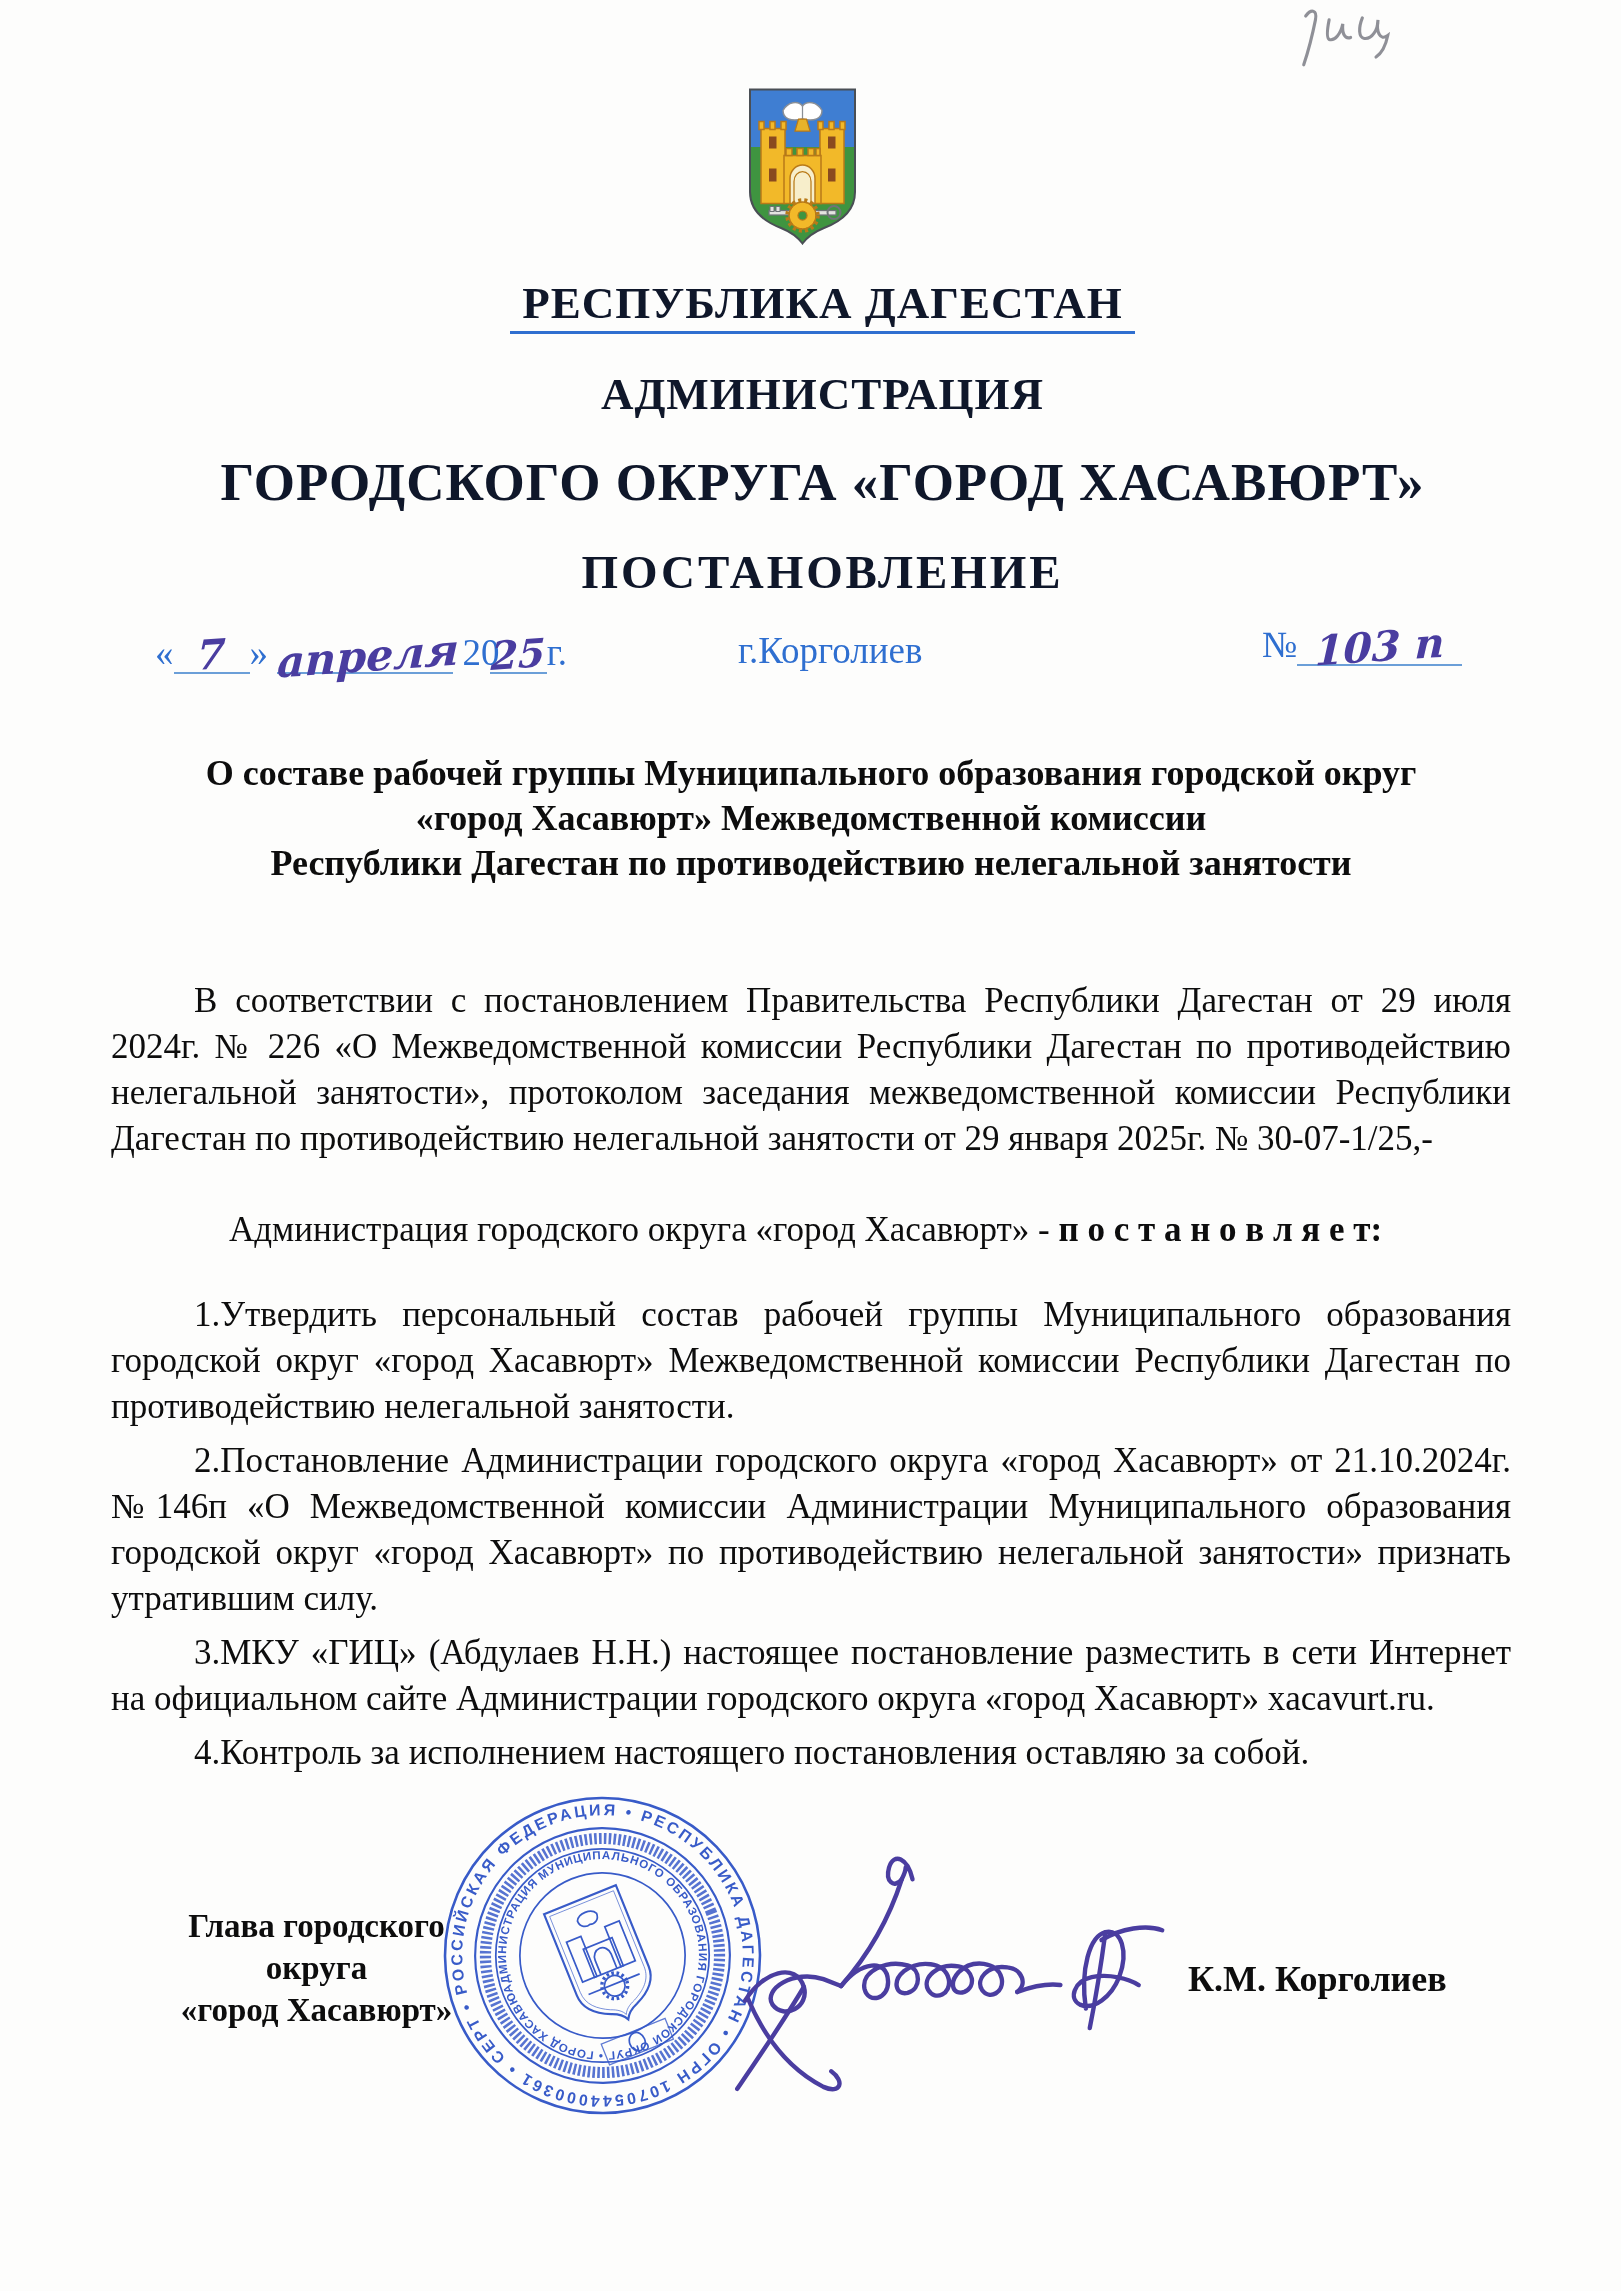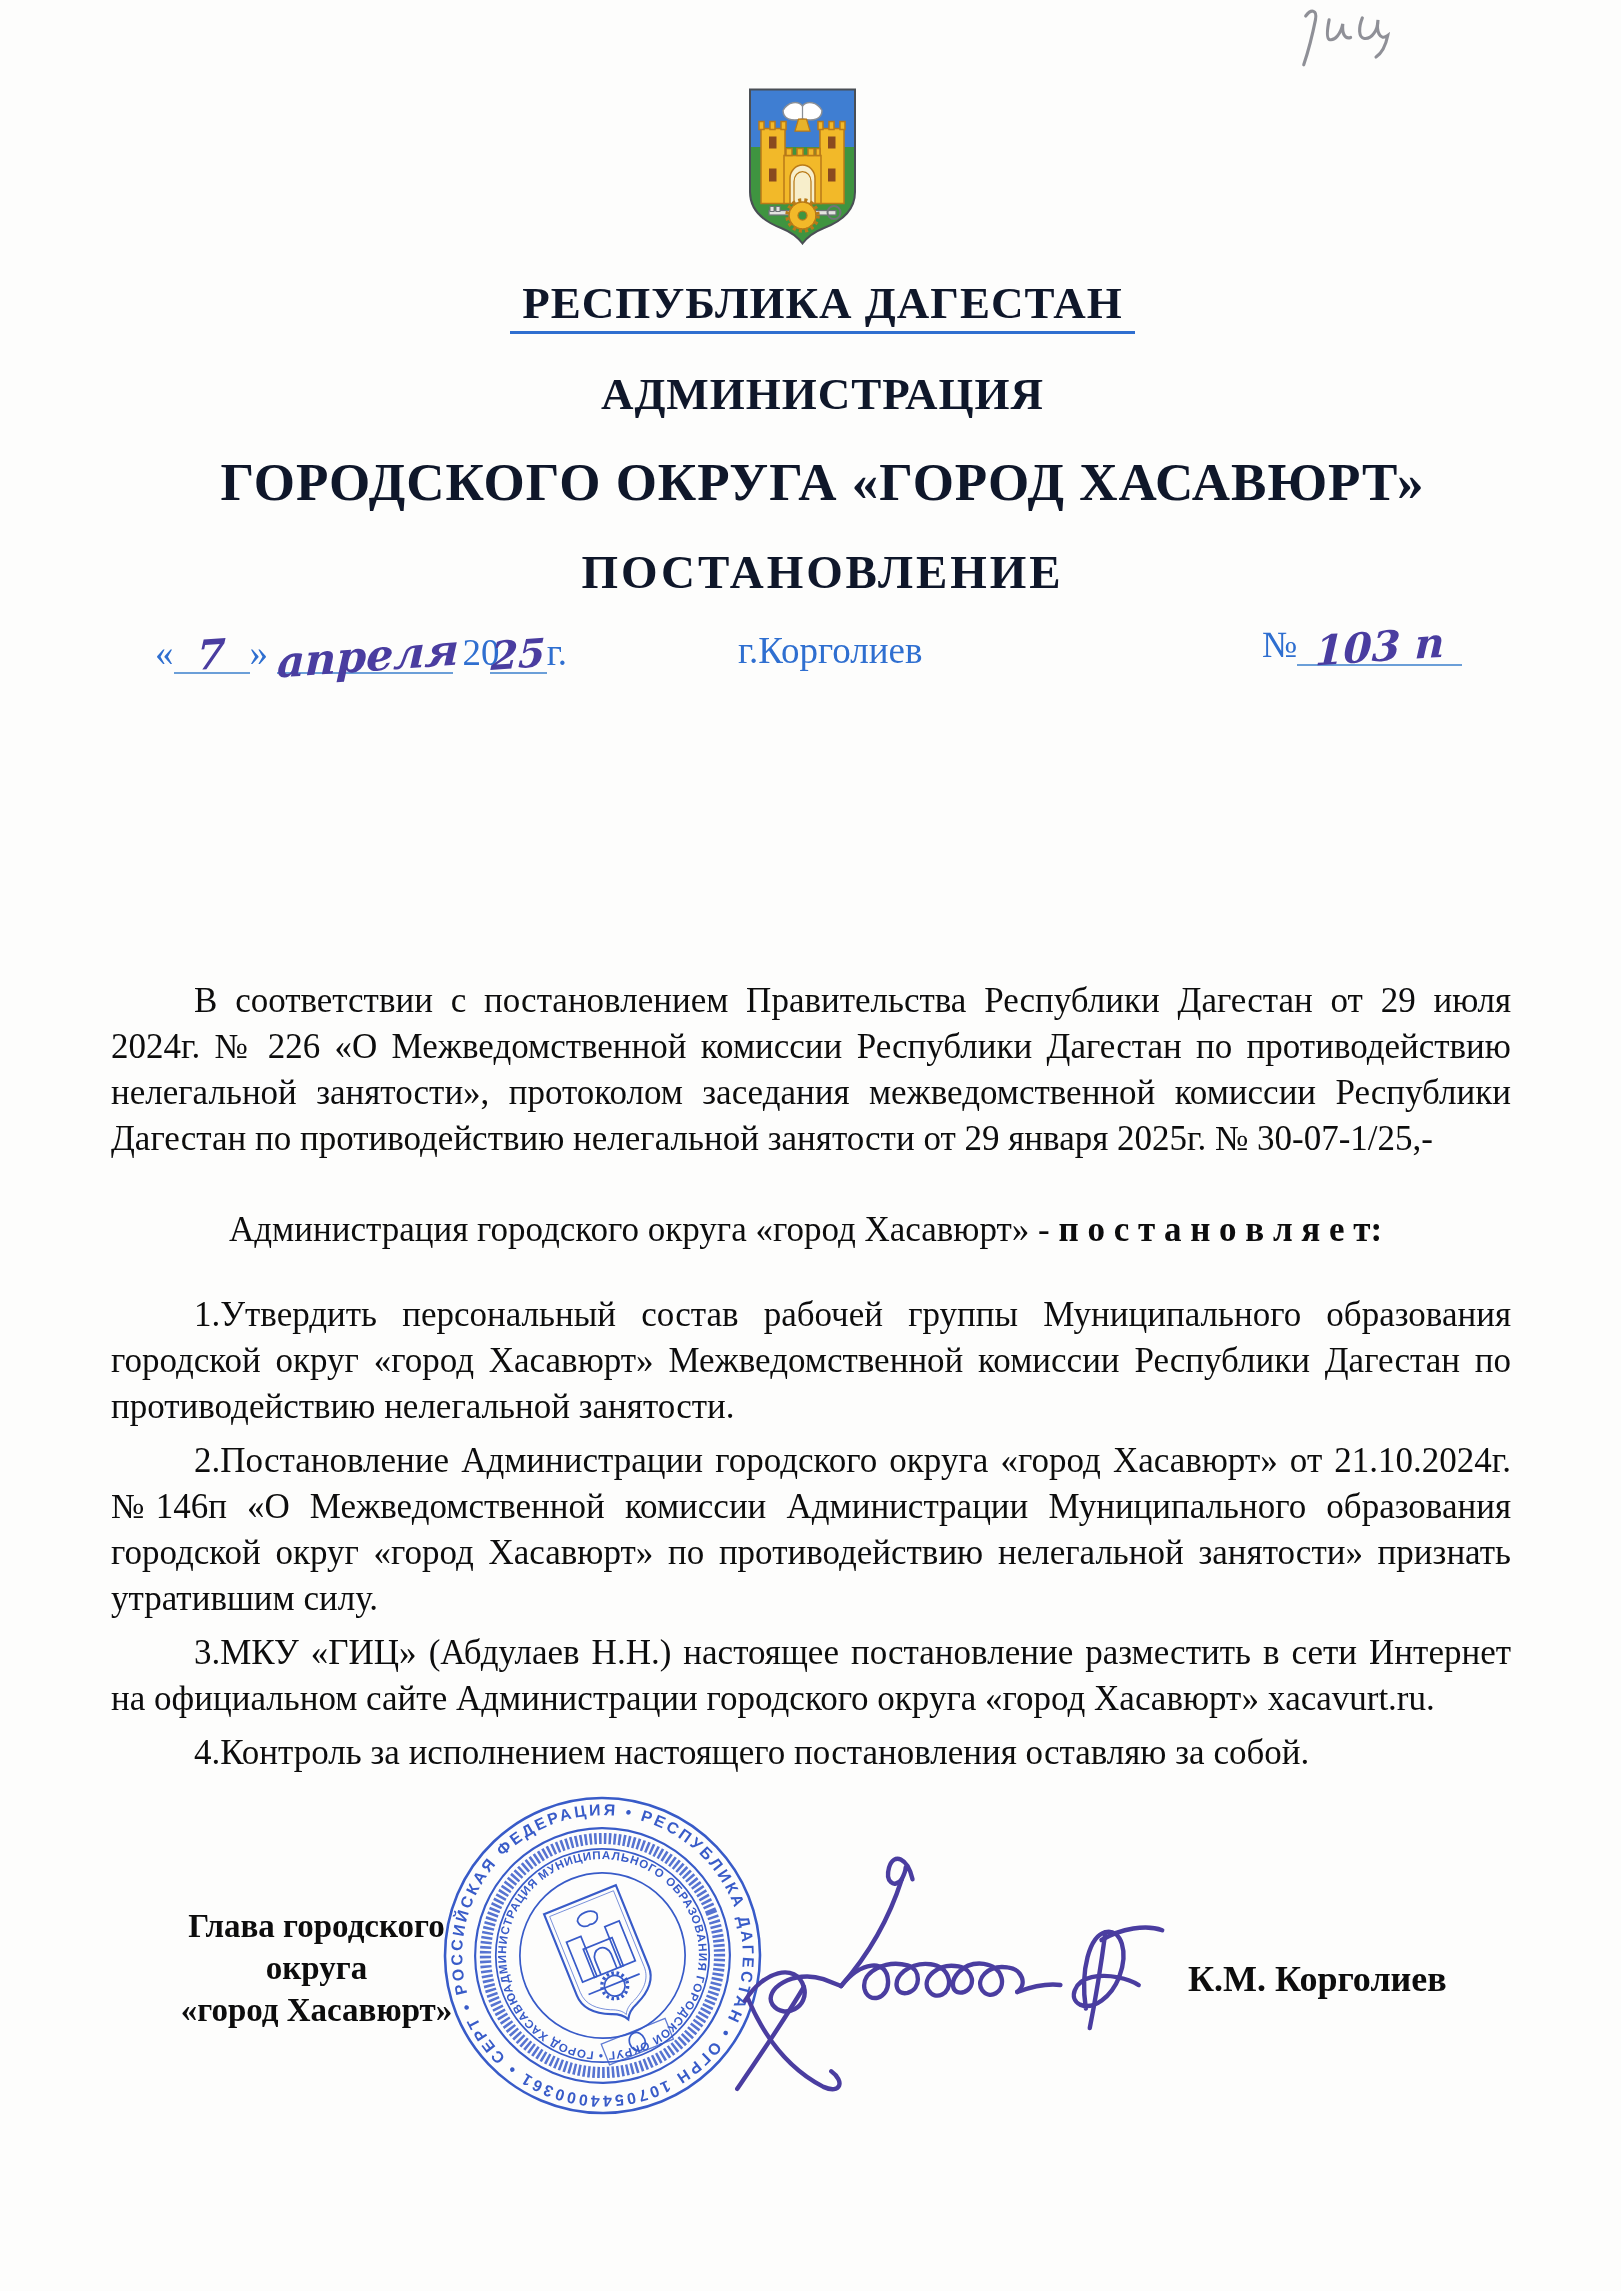--- a/index.html
+++ b/index.html
@@ -132,20 +132,25 @@
       <span class="printed">«</span><span class="blank b-day"><span class="ink i-day">7</span></span><span class="printed">»</span>
       <span class="blank b-month"><span class="ink i-month">апреля</span></span>
       <span class="printed">20</span><span class="blank b-year"><span class="ink i-year">25</span></span><span class="printed">г.</span>
     </span>
     <span class="meta-place printed">г.Корголиев</span>
     <span class="meta-right">
       <span class="printed">№</span><span class="blank b-num"><span class="ink i-num">103 п</span></span>
     </span>
   </div>
 
+  <div class="doc-title">
+    <div>О составе рабочей группы Муниципального образования городской округ</div>
+    <div>«город Хасавюрт» Межведомственной комиссии</div>
+    <div>Республики Дагестан по противодействию нелегальной занятости</div>
+  </div>
 
   <div class="doc-body">
     <p>В соответствии с постановлением Правительства Республики Дагестан от 29 июля 2024г. № 226 «О Межведомственной комиссии Республики Дагестан по противодействию нелегальной занятости», протоколом заседания межведомственной комиссии Республики Дагестан по противодействию нелегальной занятости от 29 января 2025г. № 30-07-1/25,-</p>
     <p class="lead"><span>Администрация городского округа «город Хасавюрт» -</span>
       <span class="verb">п о с т а н о в л я е т:</span></p>
     <p class="first-item">1.Утвердить персональный состав рабочей группы Муниципального образования городской округ «город Хасавюрт» Межведомственной комиссии Республики Дагестан по противодействию нелегальной занятости.</p>
     <p>2.Постановление Администрации городского округа «город Хасавюрт» от 21.10.2024г. №146п «О Межведомственной комиссии Администрации Муниципального образования городской округ «город Хасавюрт» по противодействию нелегальной занятости» признать утратившим силу.</p>
     <p>3.МКУ «ГИЦ» (Абдулаев Н.Н.) настоящее постановление разместить в сети Интернет на официальном сайте Администрации городского округа «город Хасавюрт» xacavurt.ru.</p>
     <p>4.Контроль за исполнением настоящего постановления оставляю за собой.</p>
   </div>

